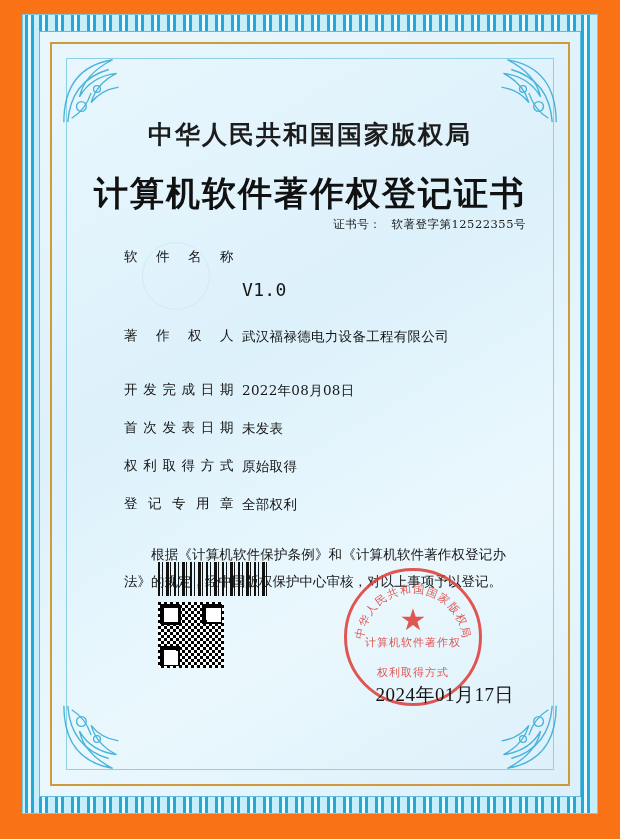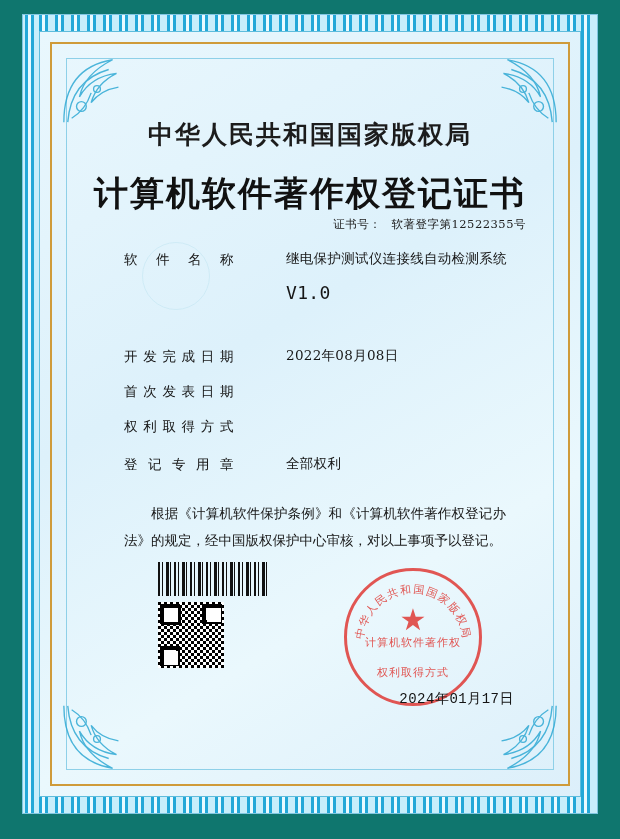--- a/index.html
+++ b/index.html
@@ -8,21 +8,21 @@
     background: #ffffff;
   }
   body {
     font-family: "Liberation Sans", sans-serif;
   }
   .page {
     position: relative;
     width: 620px;
     height: 839px;
     overflow: hidden;
-    background: #0f766e;
+    background: #f97316;
   }
   
   .cert {
     position: absolute;
     left: 22px;
     top: 14px;
     width: 576px;
     height: 800px;
     background: linear-gradient(150deg, #eaf7fc 0%, #dff2fb 35%, #e8f6fc 65%, #def1fa 100%);
     box-sizing: border-box;
@@ -106,24 +106,23 @@
 
   .fields {
     margin-top: 16px;
     padding-left: 44px;
     padding-right: 20px;
     font-family: "DejaVu Serif", "Liberation Serif", serif;
     color: #161616;
   }
   .row {
     display: flex;
-    align-items: flex-end;
+    align-items: center;
     margin-bottom: 17px;
     font-size: 13.5px;
-    gap: 44px;
   }
   .row .k {
     width: 118px;
     flex: 0 0 118px;
     letter-spacing: .5px;
     white-space: nowrap;
   }
   .row .k.spaced {
     text-align: justify;
     text-align-last: justify;
@@ -250,22 +249,22 @@
     font-size: 11px;
     letter-spacing: 1px;
   }
   .seal .l1 { top: 64px; }
   .seal .l2 { top: 94px; }
 
   .date {
     position: absolute;
     right: 26px;
     bottom: 4px;
-    font-family: Liberation Mono, monospace;
-    font-size: 14px;
+    font-family: Liberation Serif, serif;
+    font-size: 19px;
     color: #141414;
     letter-spacing: .5px;
   }
   .watermark {
     position: absolute;
     left: 62px;
     top: 166px;
     width: 66px;
     height: 66px;
     border-radius: 50%;
@@ -327,36 +326,41 @@
         <div class="title-main">计算机软件著作权登记证书</div>
 
         <div class="cert-no">
           <span class="label">证书号：</span>
           <span>软著登字第12522355号</span>
         </div>
 
         <div class="fields">
           <div class="row software">
             <div class="k spaced">软件名称</div>
-            <div class="v">继电保护测试仪连接线自动检测系统</div>
           </div>
           <div class="row version">
             <div class="k spaced"></div>
             <div class="v">V1.0</div>
+          </div>
+          <div class="row">
+            <div class="k spaced">著作权人</div>
+            <div class="v">武汉福禄德电力设备工程有限公司</div>
           </div>
           <div class="gap-lg"></div>
           <div class="row">
             <div class="k spaced">开发完成日期</div>
             <div class="v">2022年08月08日</div>
           </div>
           <div class="row">
             <div class="k spaced">首次发表日期</div>
+            <div class="v">未发表</div>
           </div>
           <div class="row">
             <div class="k spaced">权利取得方式</div>
+            <div class="v">原始取得</div>
           </div>
           <div class="row">
             <div class="k spaced">登记专用章</div>
             <div class="v">全部权利</div>
           </div>
         </div>
 
         <div class="paragraph">根据《计算机软件保护条例》和《计算机软件著作权登记办法》的规定，经中国版权保护中心审核，对以上事项予以登记。</div>
 
         <div class="footer">

